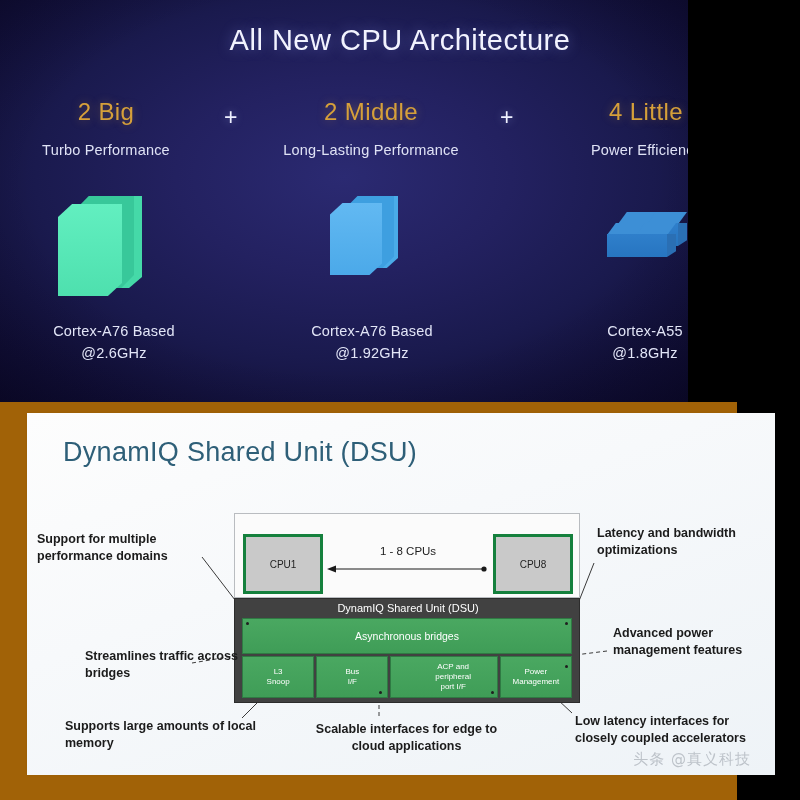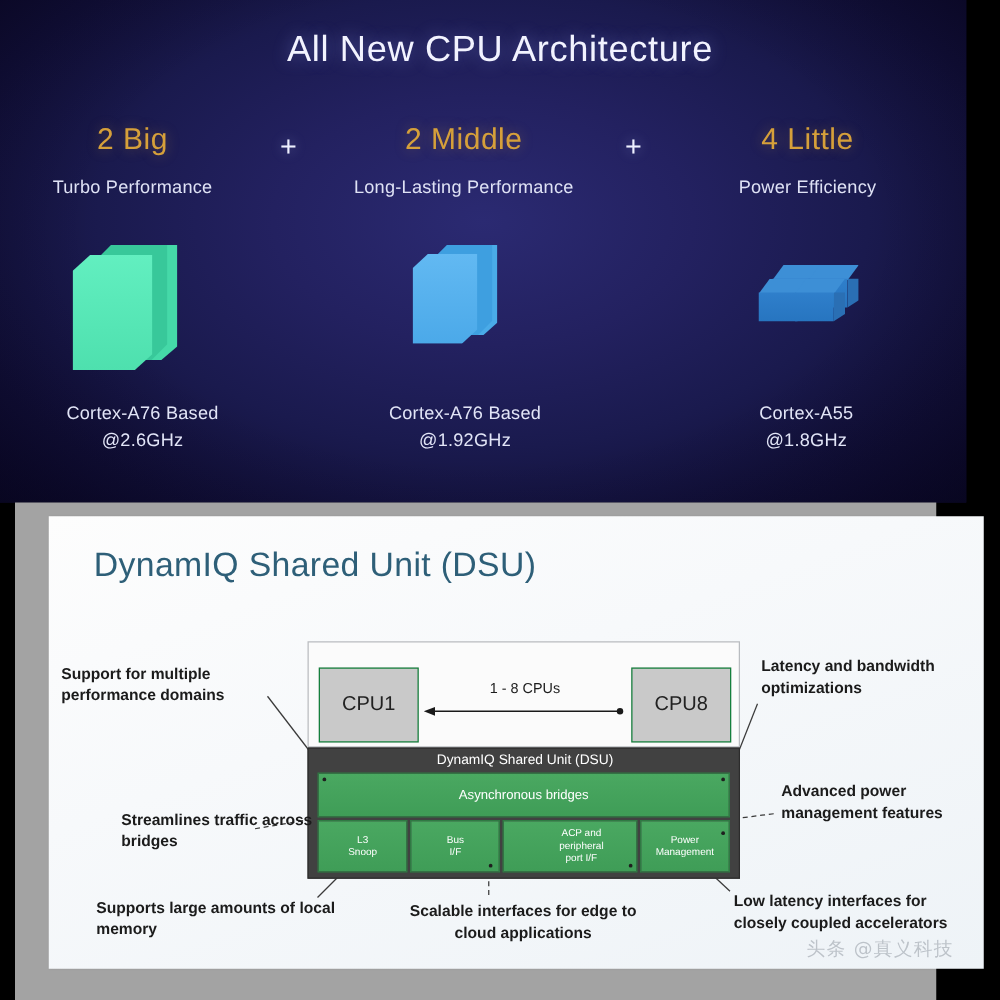--- a/index.html
+++ b/index.html
@@ -13,21 +13,21 @@
     height: 800px;
     overflow: hidden;
     font-family: "Liberation Sans", sans-serif;
     -webkit-font-smoothing: antialiased;
   }
 
   
   #top-panel {
     position: absolute;
     left: 0; top: 0;
-    width: 773px; height: 402px;
+    width: 688px; height: 402px;
     background:
       radial-gradient(ellipse 560px 330px at 50% 44%, #2b2a72 0%, #232160 30%, #1a1a4e 55%, #110f38 78%, #0a0726 100%),
       #0a0726;
     overflow: hidden;
   }
   #top-vignette {
     position: absolute; inset: 0;
     background: radial-gradient(ellipse 700px 420px at 50% 45%, rgba(0,0,0,0) 45%, rgba(5,3,22,0.75) 100%);
     pointer-events: none;
   }
@@ -153,23 +153,23 @@
     line-height: 1.55;
     letter-spacing: 0.2px;
   }
   #cap-big    { left: -6px;  top: 320px; }
   #cap-middle { left: 252px; top: 320px; }
   #cap-little { left: 525px; top: 320px; }
 
   
   #bottom-panel {
     position: absolute;
-    left: 12px; top: 402px;
+    left: 0; top: 402px;
     width: 737px; height: 398px;
-    background: #a3a3a3;
+    background: #a16207;
   }
   #slide-card {
     position: absolute;
     left: 27px; top: 11px;
     width: 748px; height: 362px;
     background: linear-gradient(160deg, #fdfdfd 0%, #f7f9fb 40%, #eef3f7 100%);
     box-shadow: 0 0 2px rgba(0,0,0,0.06);
   }
   #dsu-title {
     position: absolute;
@@ -197,25 +197,25 @@
     text-align: center;
     color: #2c2c2c;
     font-size: 11px;
     font-weight: 400;
   }
   .cpu-box {
     position: absolute;
     top: 20px;
     width: 80px; height: 60px;
     background: #c9c9c9;
-    border: 1px solid #15803d;
+    border: 3px solid #15803d;
     box-sizing: border-box;
     display: flex; align-items: center; justify-content: center;
     color: #222;
-    font-size: 16px;
+    font-size: 10px;
     text-align: center;
   }
   #cpu1 { left: 8px; }
   #cpu8 { left: 258px; }
 
   #cpus-range-label {
     position: absolute;
     left: 96px; top: 31px; width: 154px;
     text-align: center;
     color: #1c1c1c;

